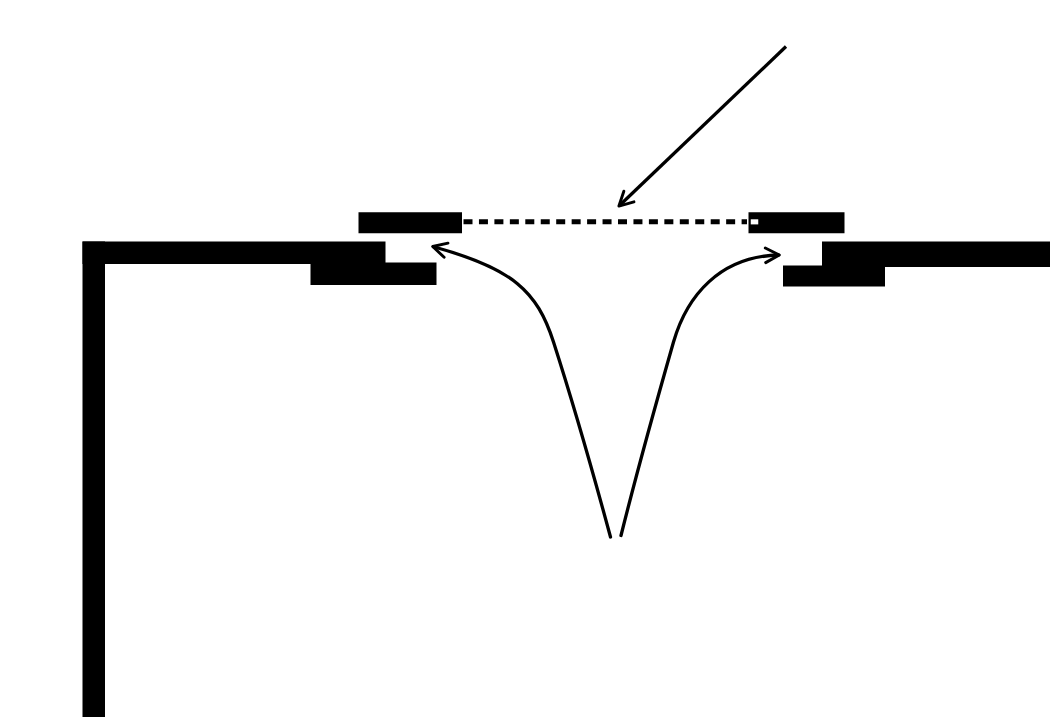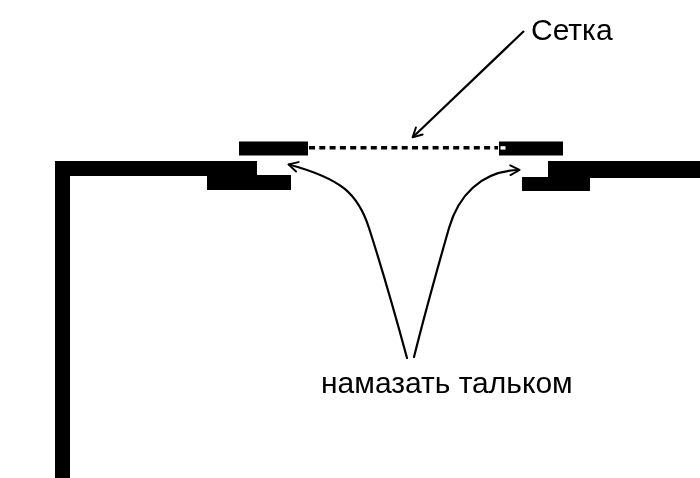--- a/index.html
+++ b/index.html
@@ -54,17 +54,15 @@
 
     <rect x="500.5" y="146.2" width="5" height="3.4" fill="#ffffff"></rect>
 
     <line x1="524" y1="31" x2="413" y2="137" stroke="#000000" stroke-width="2.2" marker-end="url(#arrowhead)"></line>
 
     <path d="M 407,358 C 394,310 378,256 369,228 C 358,194 342,179 289,164.5" fill="none" stroke="#000000" stroke-width="2.2" stroke-linecap="round" marker-end="url(#arrowhead)"></path>
 
     <path d="M 414,357 C 425,313 441,256 449,228 C 458,197 480,171 519,170" fill="none" stroke="#000000" stroke-width="2.2" stroke-linecap="round" marker-end="url(#arrowhead)"></path>
   </svg>
 
-  <div class="label" id="mesh-label">Сетка</div>
 
-  <div class="label" id="talc-label">намазать тальком</div>
 
 </div>
 
 </body></html>

